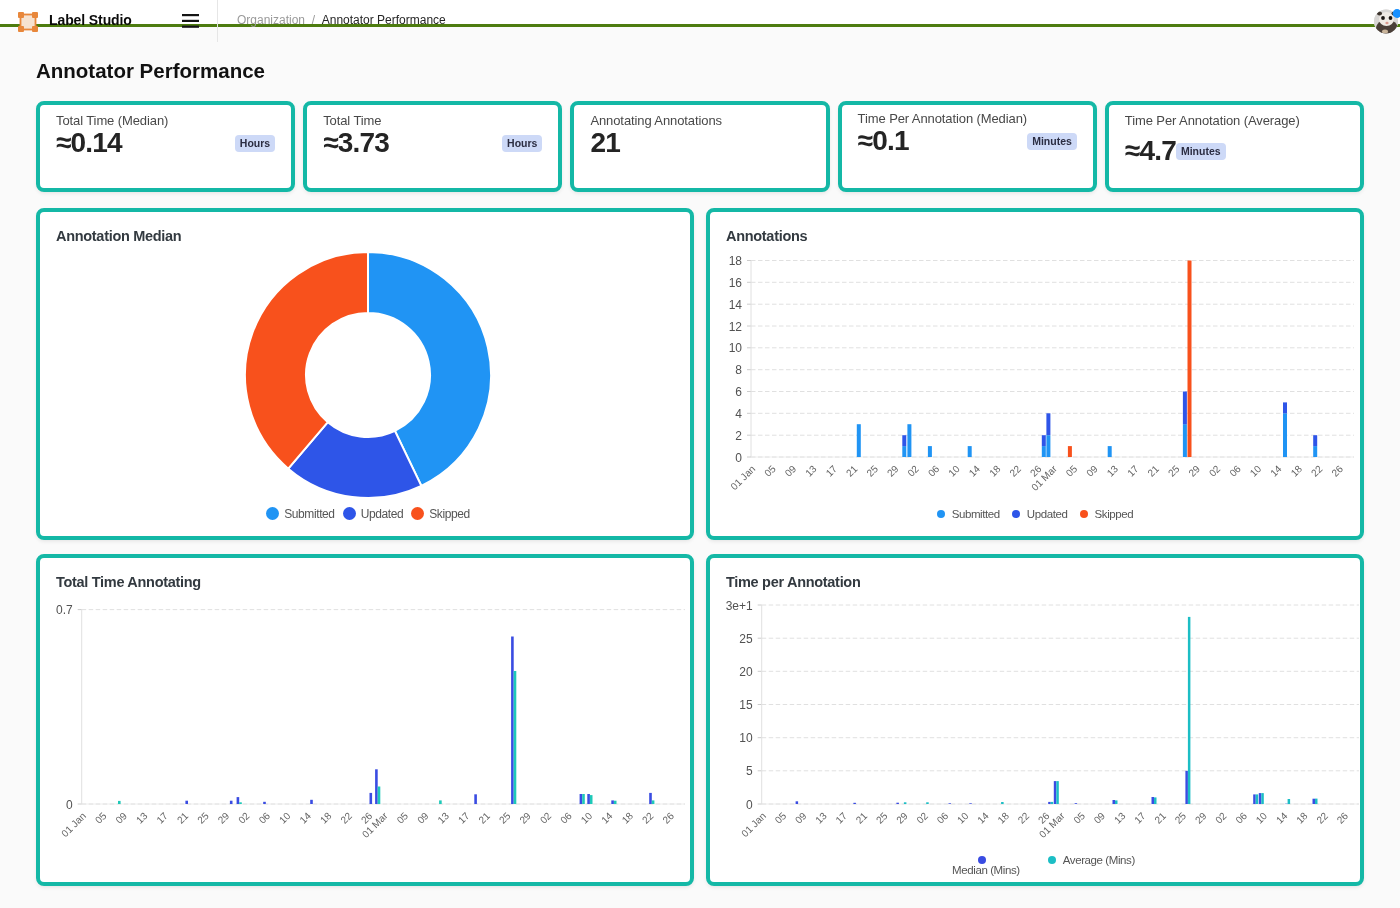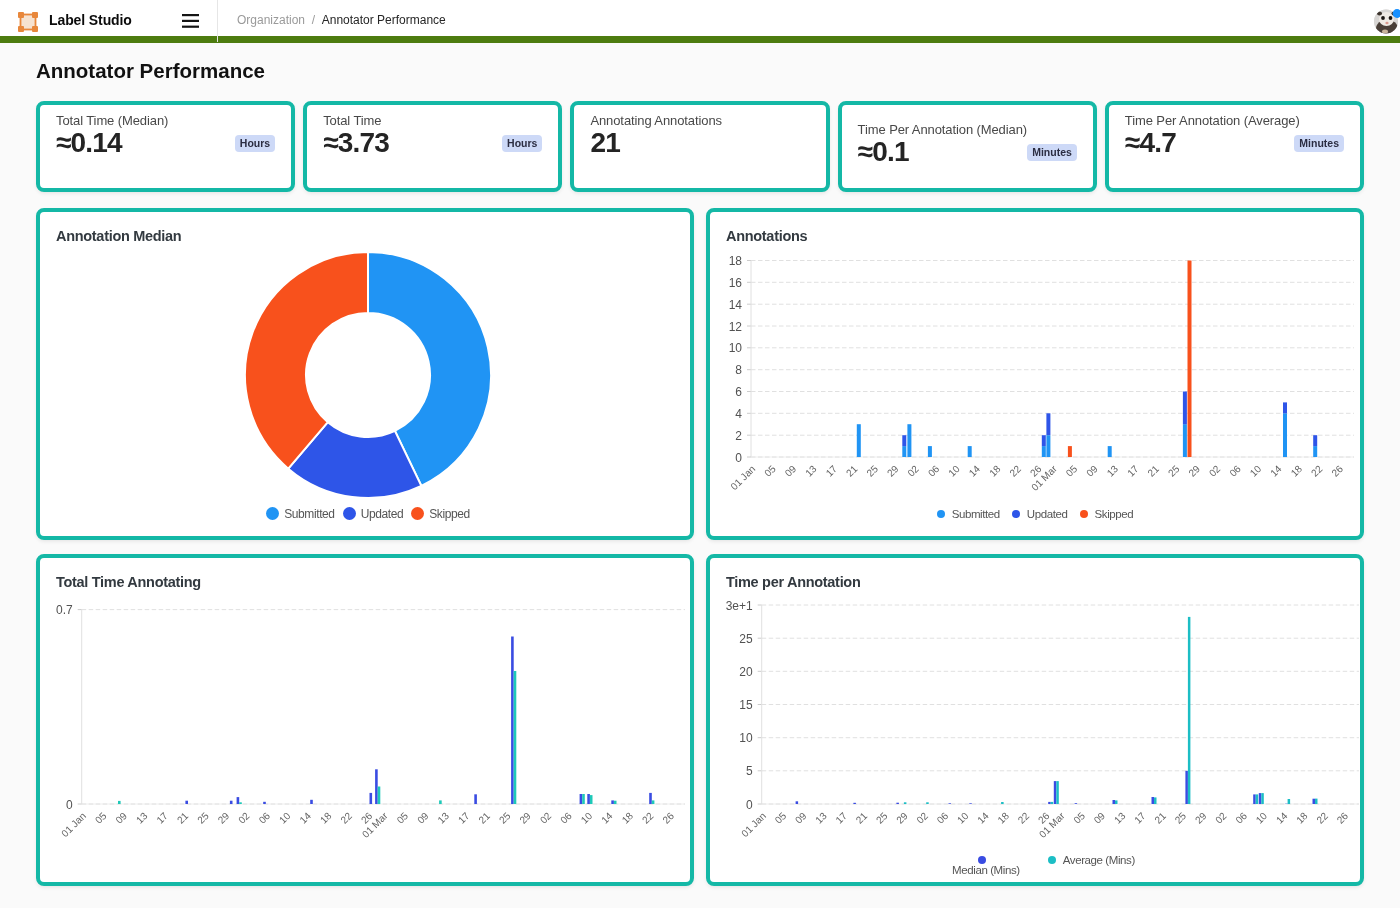--- a/index.html
+++ b/index.html
@@ -1,16 +1,16 @@
 <!DOCTYPE html>
 <html><head><meta charset="utf-8">
 <style>
   * { margin:0; padding:0; box-sizing:border-box; }
   body { width:1400px; height:908px; background:#fafafa; font-family:"Liberation Sans",sans-serif; position:relative; overflow:hidden; }
-  .hdr { position:absolute; left:0; top:0; width:1400px; height:43px; background:#fff; border-bottom:7px solid #4d7c0f; }
+  .hdr { position:absolute; left:0; top:0; width:1400px; height:27px; background:#fff; border-bottom:3px solid #4d7c0f; }
   .card { position:absolute; background:#fff; border:4px solid #14b8a6; border-radius:8px; box-shadow:0 2px 4px -1px rgba(0,0,0,.10); }
   .ctitle { position:absolute; left:16px; top:15px; font-size:14.5px; line-height:18px; font-weight:600; color:#333a40; letter-spacing:-.3px; }
   .stitle { font-size:13px; line-height:17px; color:#484848; letter-spacing:-.1px; }
   .sval { font-size:28px; line-height:28px; font-weight:bold; color:#242424; letter-spacing:-.8px; }
   .badge { background:#cdd9f7; color:#2b2d42; font-size:10.5px; line-height:12px; font-weight:bold; padding:2.5px 5px; border-radius:4px; }
   svg text { font-family:"Liberation Sans",sans-serif; }
 </style></head>
 <body>
 <div class="hdr">
   <svg width="20" height="20" style="position:absolute;left:18px;top:12px" viewBox="0 0 20 20">
@@ -66,30 +66,30 @@
       <span class="sval">≈3.73</span>
         <span class="badge">Hours</span>
       </div>
   </div>
   <div class="card" style="position:relative;flex:1;height:91px;padding:7px 16px;">
     <div class="stitle">Annotating Annotations</div>
     <div style="display:flex;align-items:center;justify-content:space-between;margin-top:0;">
       <span class="sval">21</span>
       </div>
   </div>
-  <div class="card" style="position:relative;flex:1;height:91px;padding:16px 16px;">
+  <div class="card" style="position:relative;flex:1;height:91px;padding:5px 16px;">
     <div class="stitle">Time Per Annotation (Median)</div>
     <div style="display:flex;align-items:center;justify-content:space-between;margin-top:0;">
       <span class="sval">≈0.1</span>
         <span class="badge">Minutes</span>
       </div>
   </div>
   <div class="card" style="position:relative;flex:1;height:91px;padding:7px 16px;">
     <div class="stitle">Time Per Annotation (Average)</div>
-    <div style="display:flex;align-items:center;justify-content:space-between;margin-top:0;">
+    <div style="display:flex;align-items:center;justify-content:flex-start;margin-top:8px;">
       <span class="sval">≈4.7</span>
         <span class="badge">Minutes</span>
       </div>
   </div>
 </div>
 
 <div class="card" style="left:36px;top:208px;width:658px;height:332px;">
   <div class="ctitle">Annotation Median</div>
   <svg width="658" height="332" style="position:absolute;left:0;top:0">
       <path d="M328.00 40.00 A123 123 0 0 1 381.34 273.83 L354.89 218.87 A62 62 0 0 0 328.00 101.00 Z" fill="#2094f4" stroke="#ffffff" stroke-width="2"></path>

